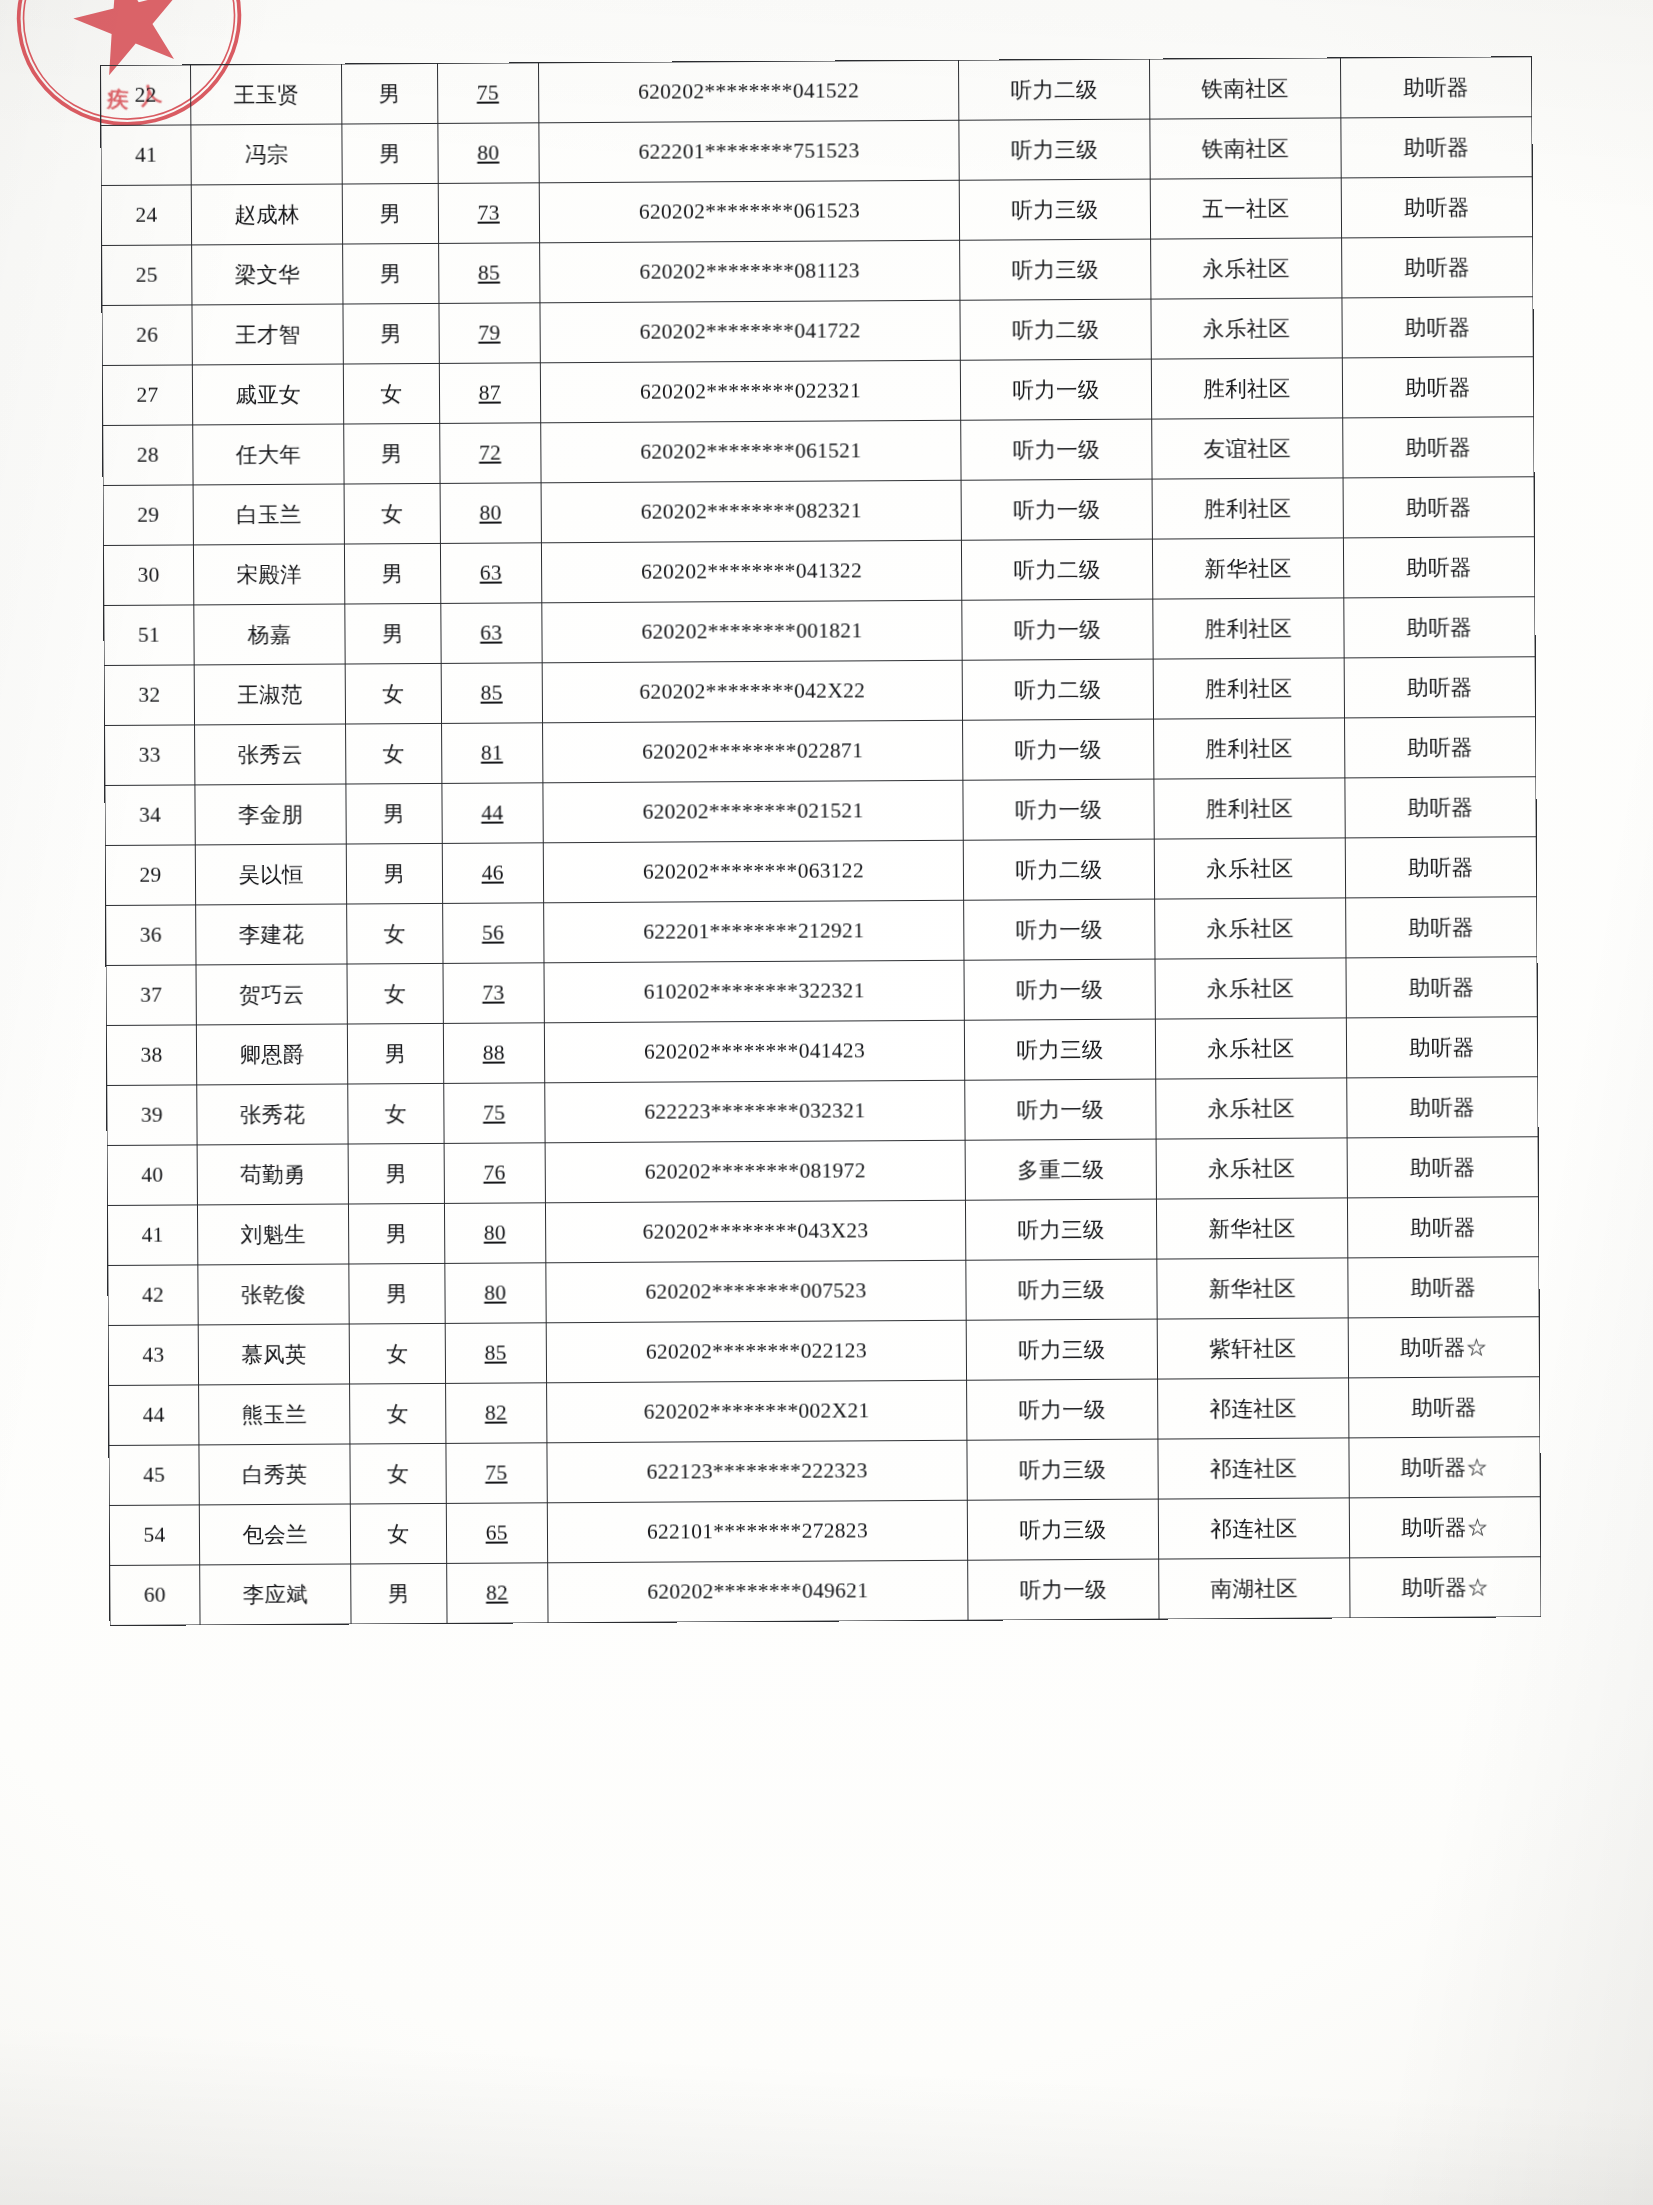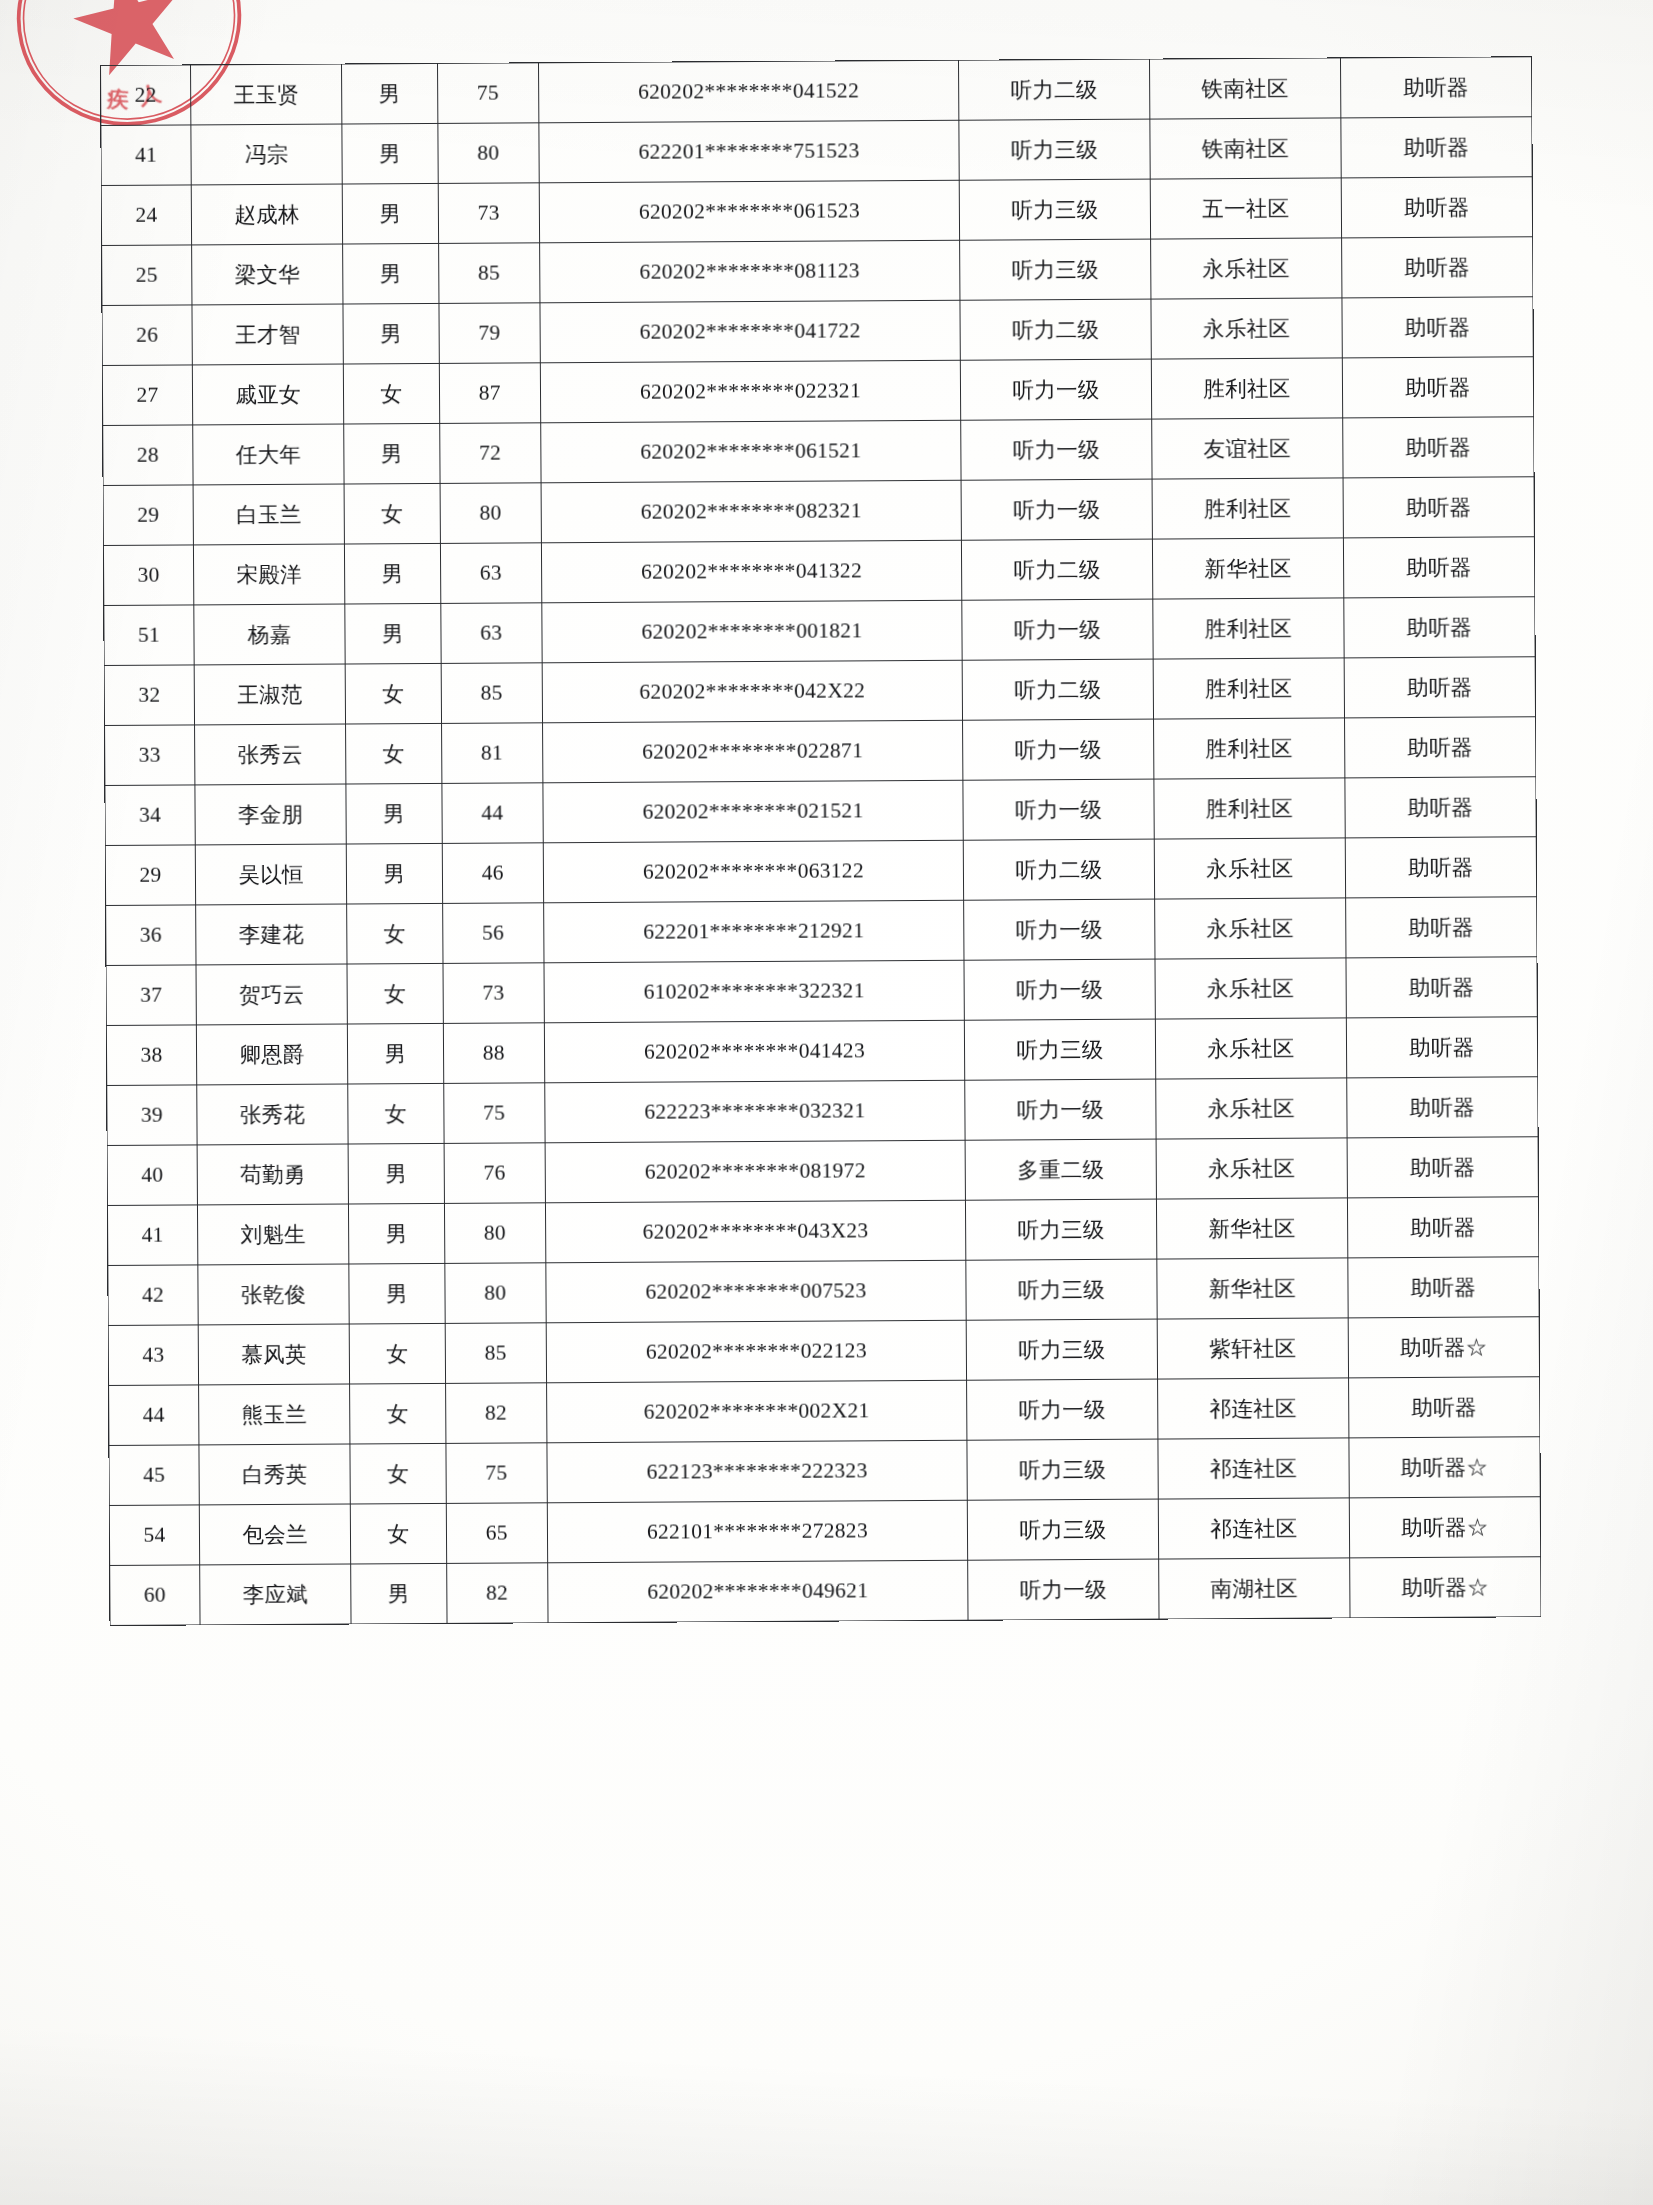--- a/index.html
+++ b/index.html
@@ -63,21 +63,21 @@
     text-align: center;
     vertical-align: middle;
     height: 59px;
     font-size: 21.5px;
     letter-spacing: 0.3px;
     padding: 0 2.2px;
   }
   td.c-idx   { width: 81px; font-size: 20.5px; }
   td.c-name  { width: 140px; letter-spacing: 2.2px; }
   td.c-sex   { width: 86px; }
-  td.c-age   { width: 92px; font-size: 20.5px; }
+  td.c-age   { width: 92px; font-size: 20.5px; text-decoration: underline; }
   td.c-id    { width: 398px; font-size: 20.5px; letter-spacing: 0.1px; font-family: "Liberation Serif", "DejaVu Serif", serif; }
   td.c-level { width: 178px; letter-spacing: 1.1px; }
   td.c-comm  { width: 178px; letter-spacing: 1.1px; }
   td.c-item  { width: 178px; letter-spacing: 1.1px; }
 </style>
 </head>
 <body>
 
 <div id="paper"></div>
 

